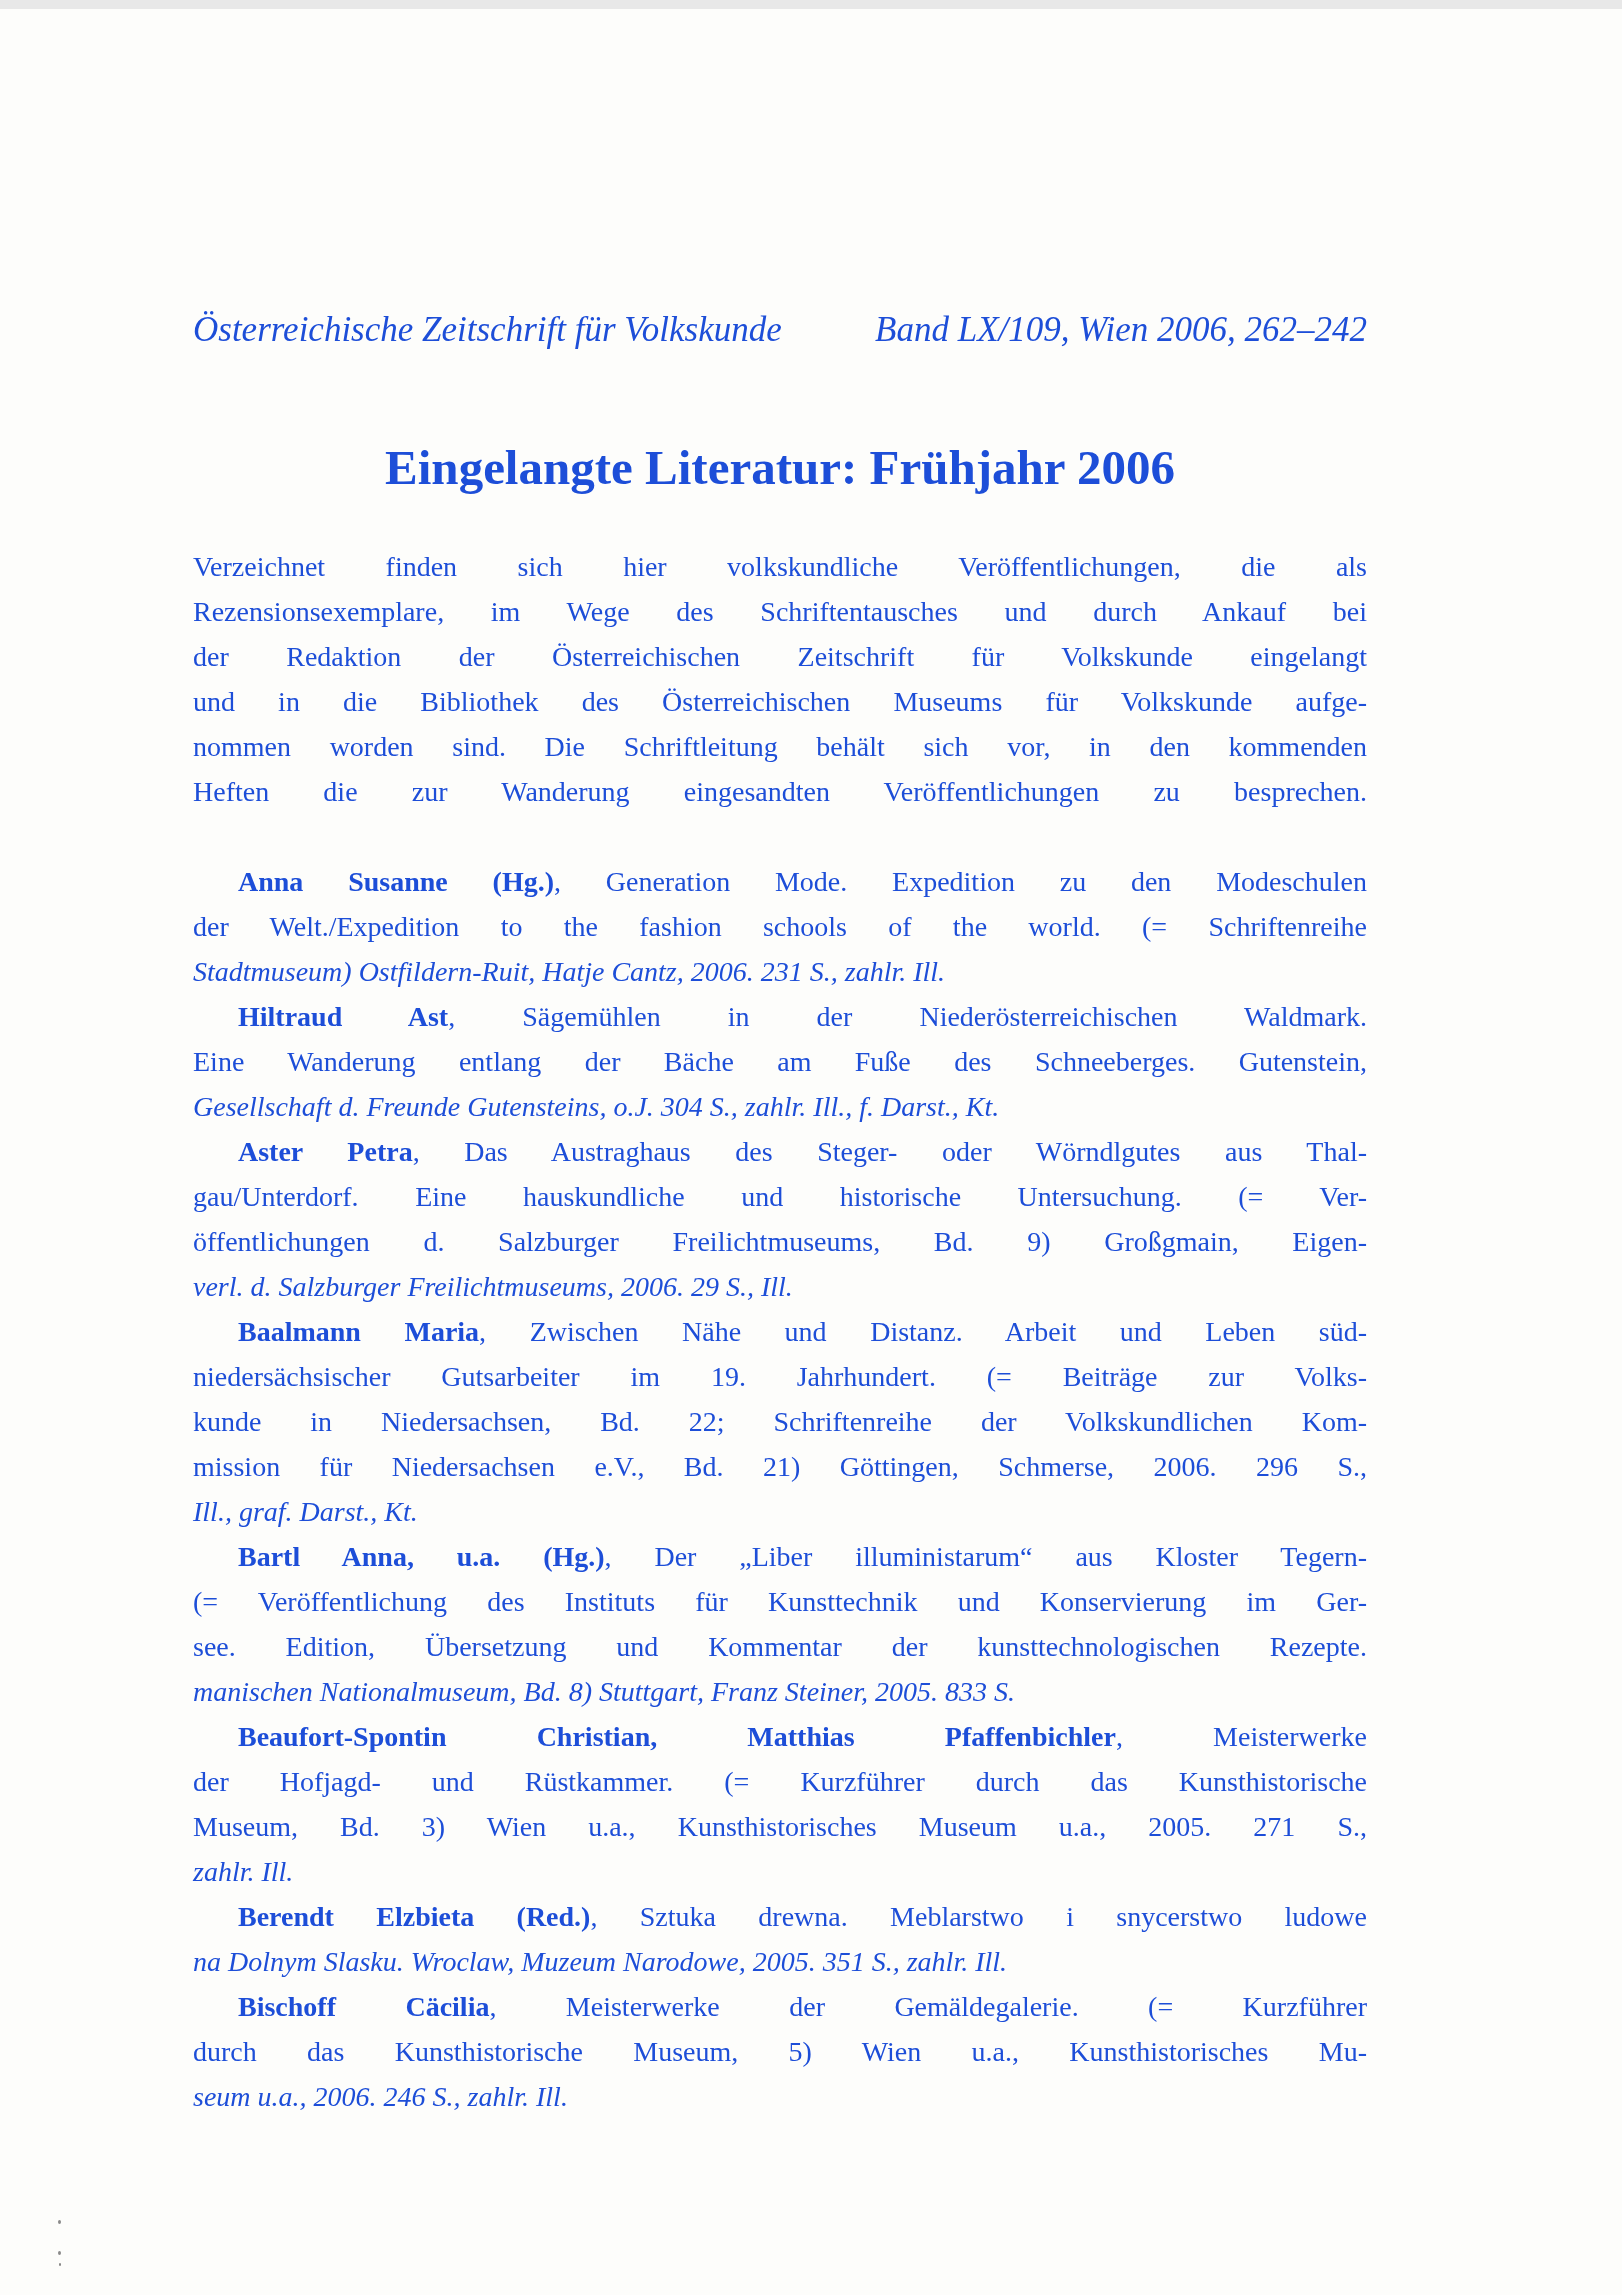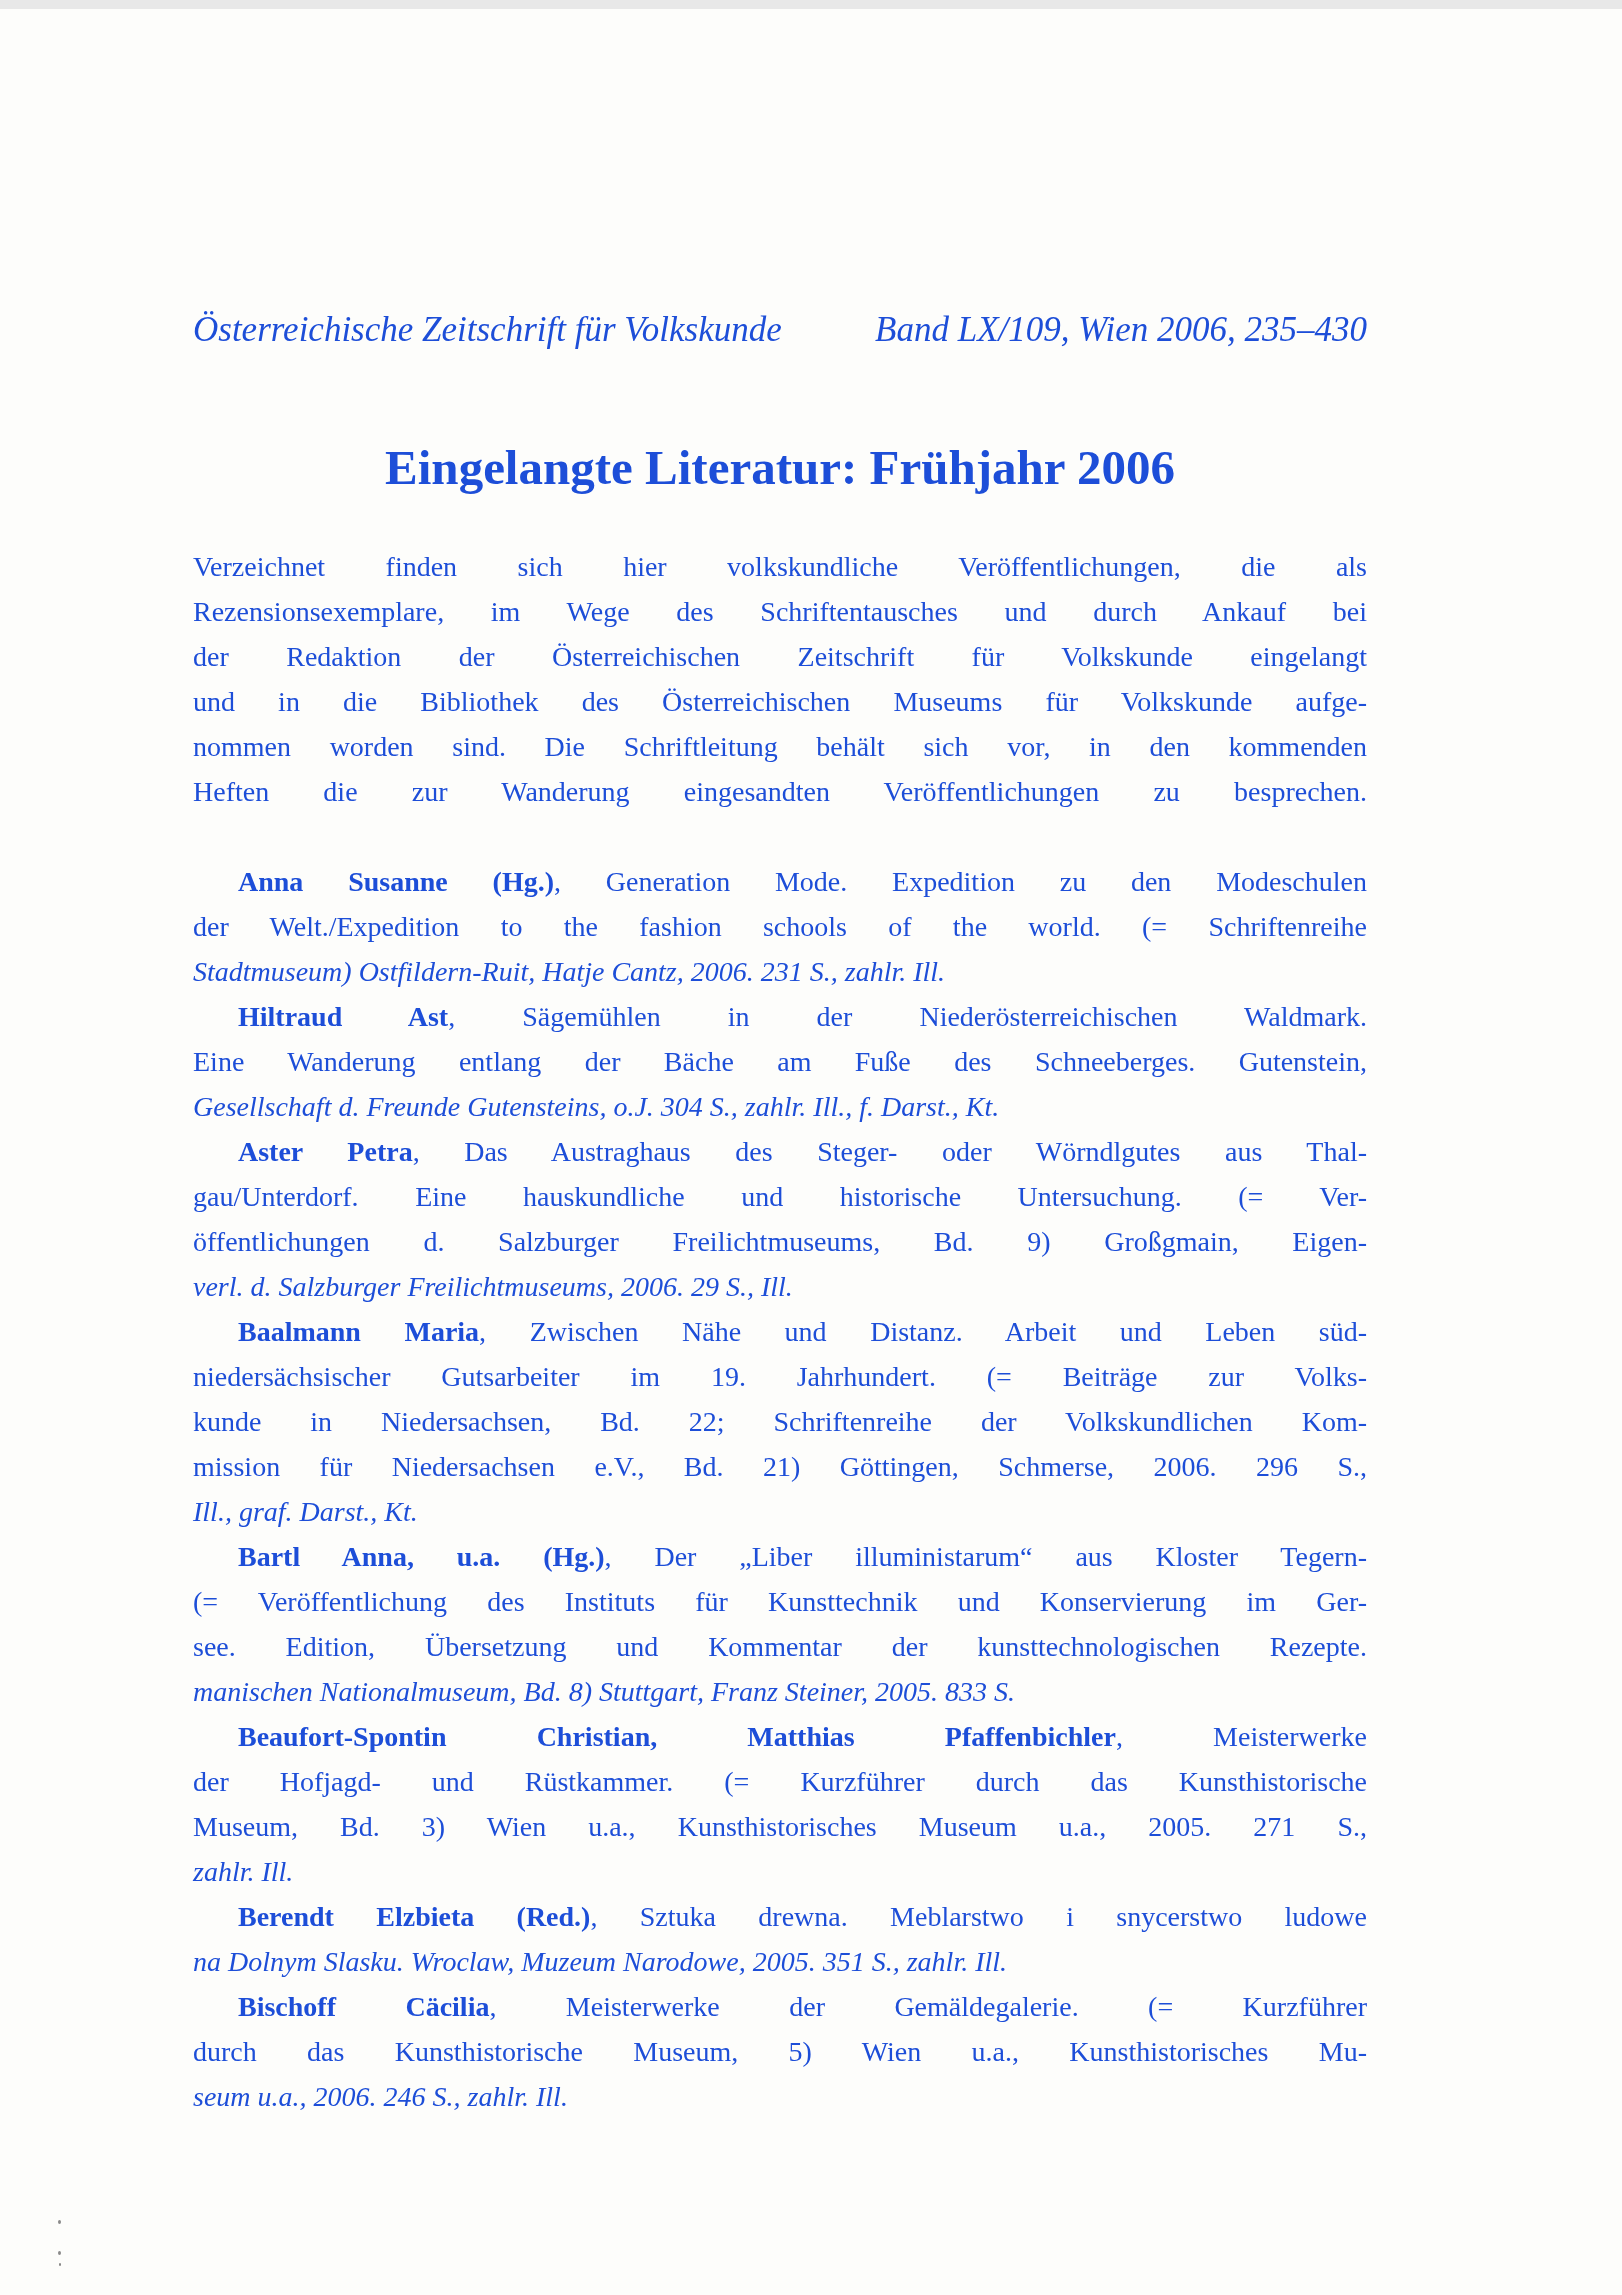--- a/index.html
+++ b/index.html
@@ -82,21 +82,21 @@
   .speck-3 { left: 59px; top: 2254px; width: 2.4px; height: 3.2px; }
 </style>
 </head>
 <body>
 
 <div class="page">
   <div class="content">
 
     <div class="running-head">
       <span>Österreichische Zeitschrift für Volkskunde</span>
-      <span>Band LX/109, Wien 2006, 235–430</span>
+      <span>Band LX/109, Wien 2006, 262–242</span>
     </div>
 
     <div class="page-title">Eingelangte Literatur: Frühjahr 2006</div>
 
     <div class="body-text">
 
       <div class="intro">
         <div class="line justify">Verzeichnet finden sich hier volkskundliche Veröffentlichungen, die als</div>
         <div class="line justify">Rezensionsexemplare, im Wege des Schriftentausches und durch Ankauf bei</div>
         <div class="line justify">der Redaktion der Österreichischen Zeitschrift für Volkskunde eingelangt</div>

